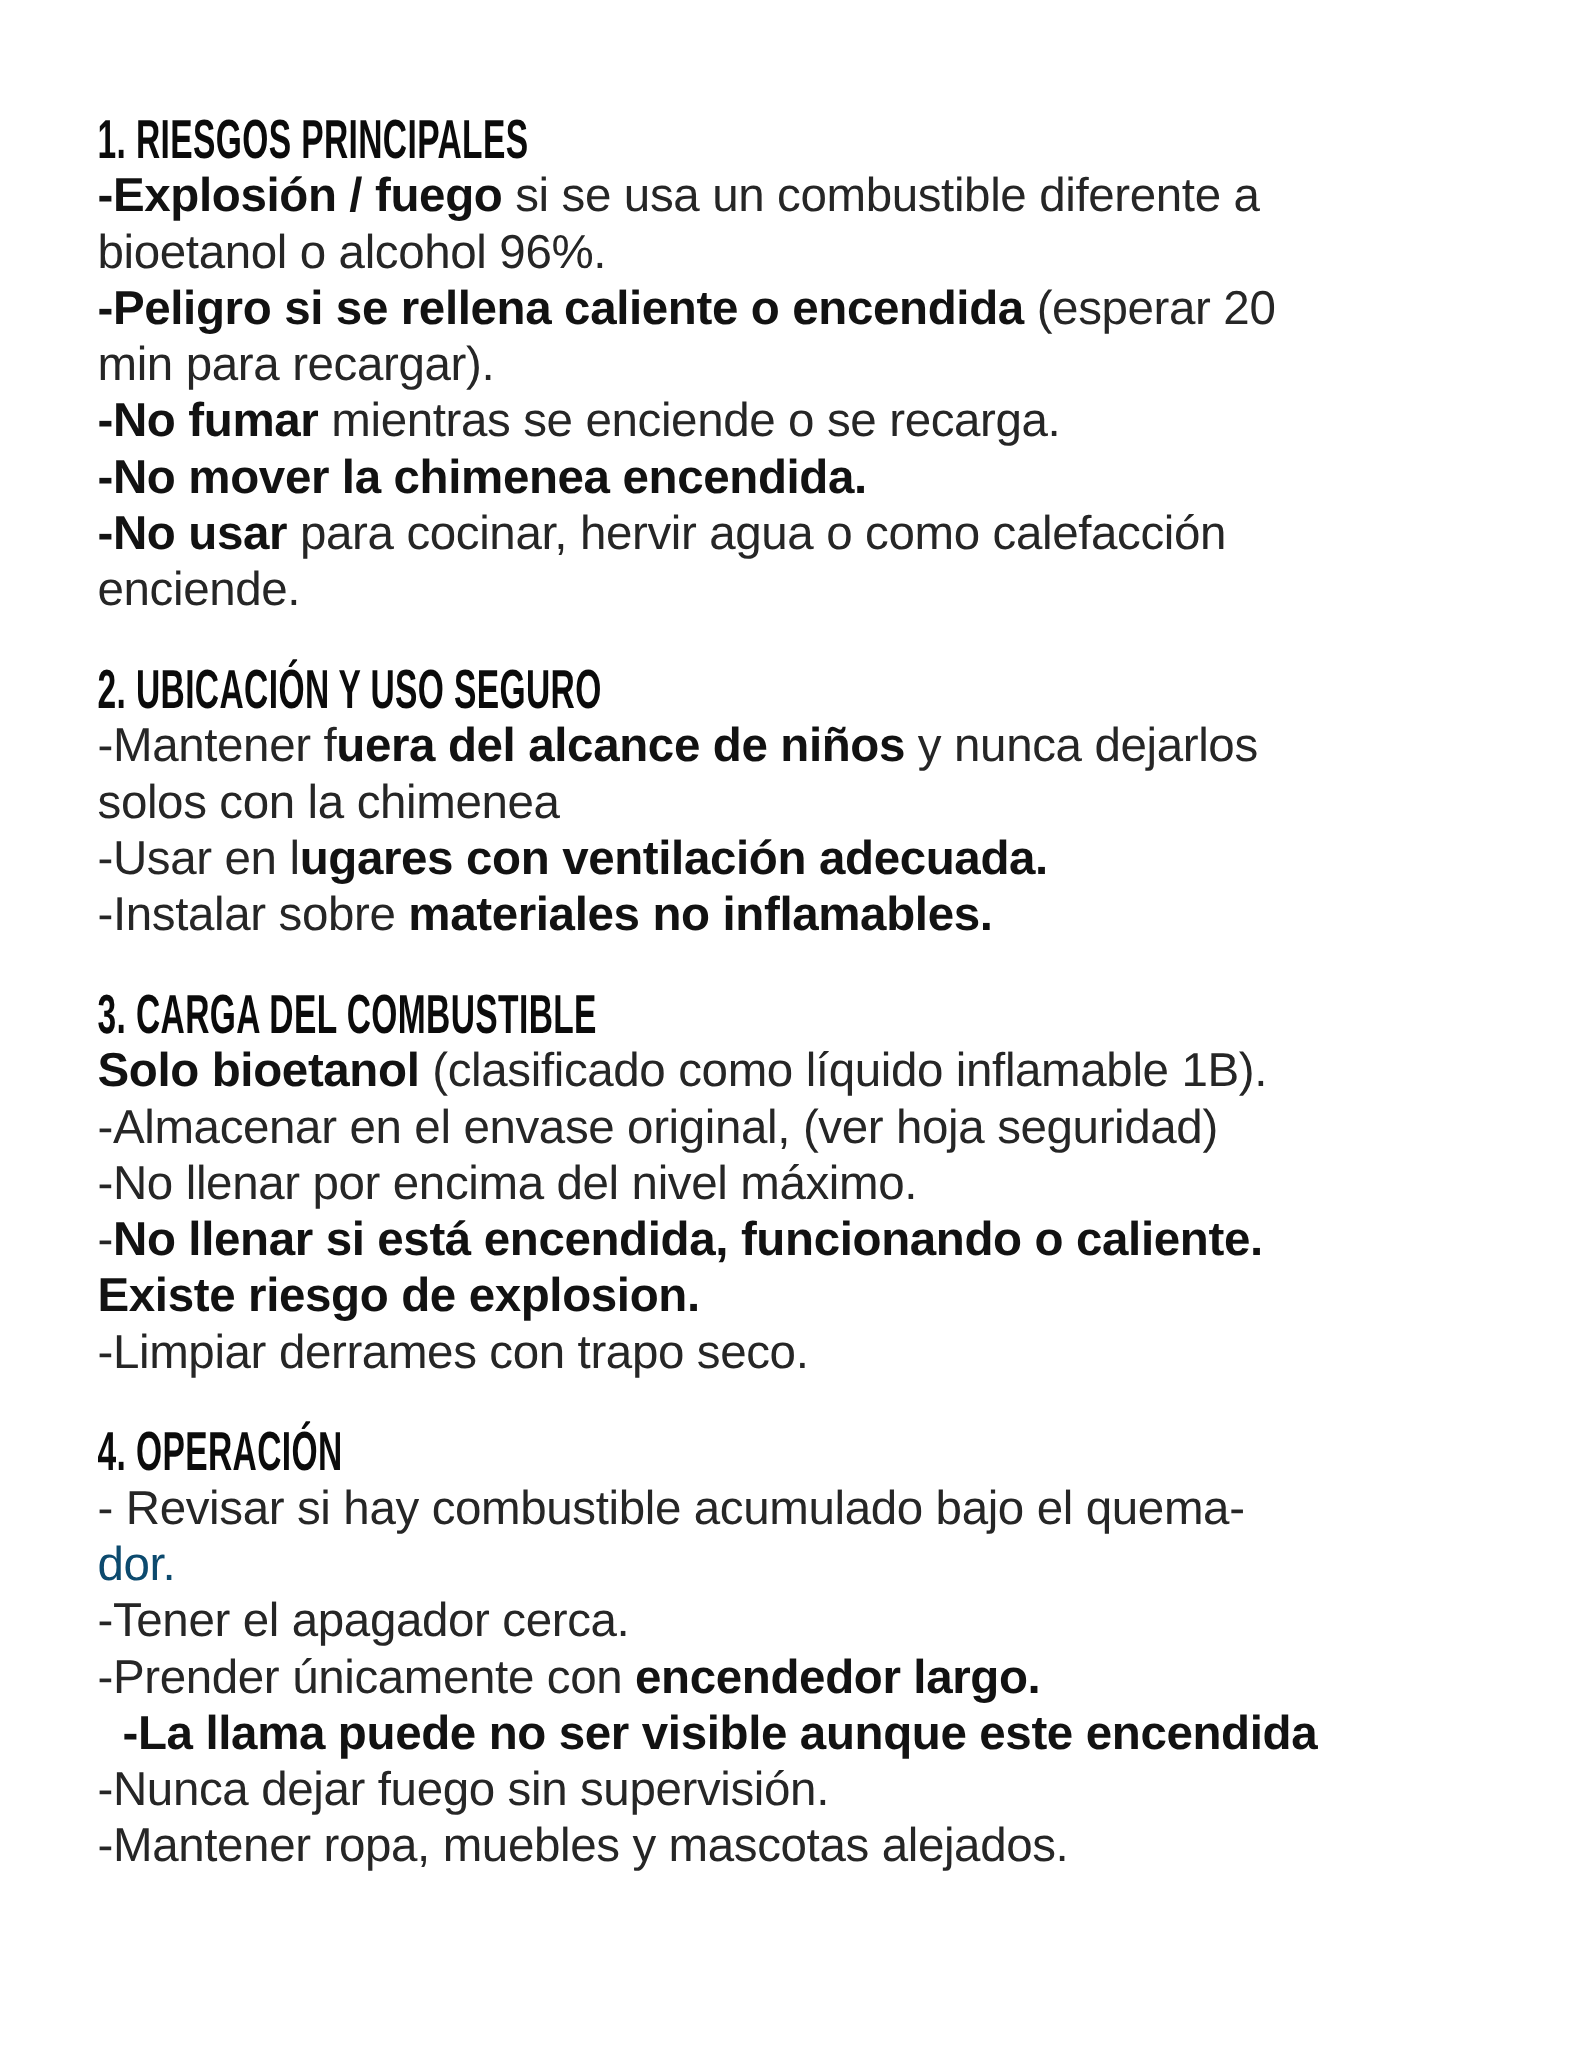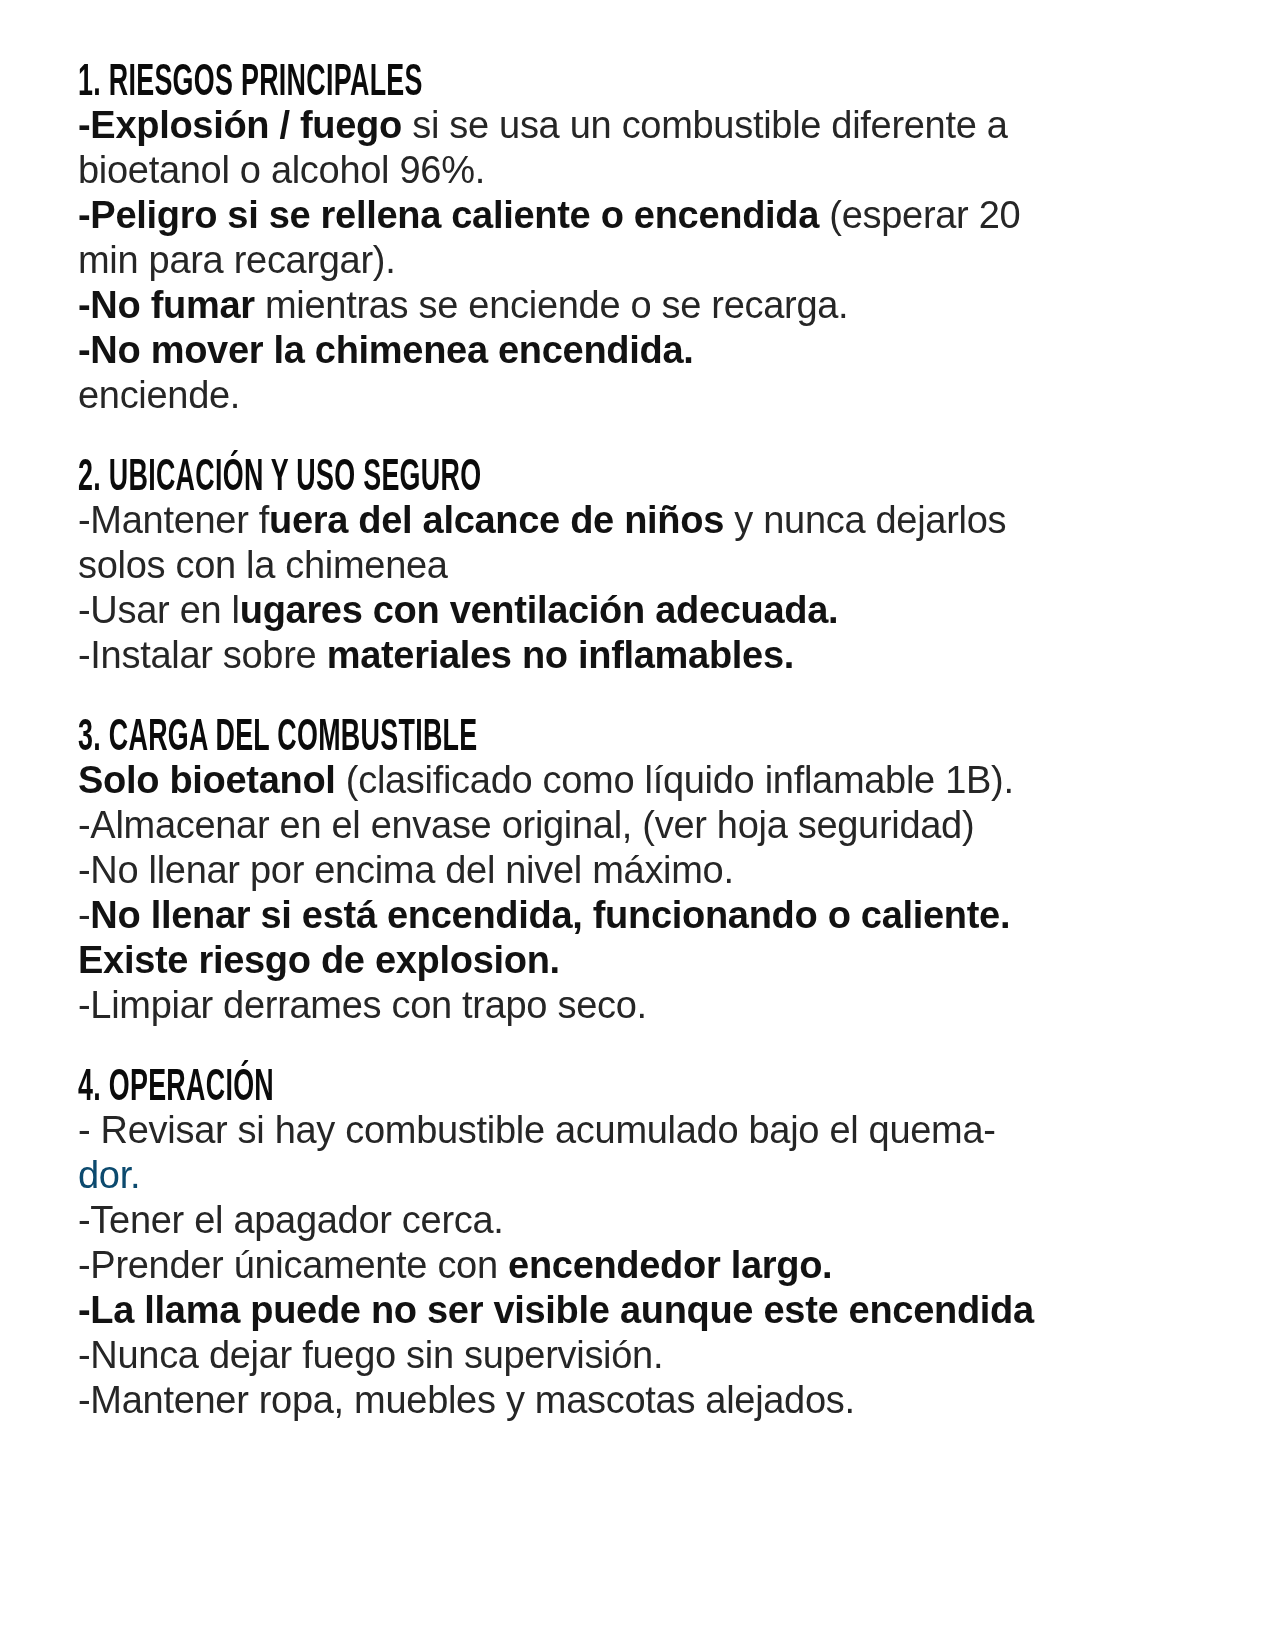--- a/index.html
+++ b/index.html
@@ -10,21 +10,21 @@
   body {
     width: 1276px;
     height: 1651px;
     overflow: hidden;
     font-family: "Liberation Sans", sans-serif;
   }
   .page {
     box-sizing: border-box;
     width: 1016px;
     height: 1651px;
-    padding: 56px 66px 0 78px;
+    padding: 88px 66px 0 78px;
     background: #ffffff;
   }
   .section { margin: 0; }
   .section + .section { margin-top: 33px; }
   .heading {
     font-size: 44px;
     line-height: 47px;
     font-weight: 700;
     color: #0b0b0b;
     white-space: nowrap;
@@ -52,20 +52,21 @@
 
 <div class="page" style="background: rgb(255, 255, 255);">
     <section class="section">
       <div class="heading" style="color: rgb(11, 11, 11);"><span class="heading-text">1. RIESGOS PRINCIPALES</span></div>
       <div class="line" style="color: rgb(38, 38, 38);"><b class="seg-bold" style="color: rgb(18, 18, 18);">-Explosión / fuego</b><span class="seg"> si se usa un combustible diferente a</span></div>
       <div class="line" style="color: rgb(38, 38, 38);"><span class="seg">bioetanol o alcohol 96%.</span></div>
       <div class="line" style="color: rgb(38, 38, 38);"><b class="seg-bold" style="color: rgb(18, 18, 18);">-Peligro si se rellena caliente o encendida</b><span class="seg"> (esperar 20</span></div>
       <div class="line" style="color: rgb(38, 38, 38);"><span class="seg">min para recargar).</span></div>
       <div class="line" style="color: rgb(38, 38, 38);"><b class="seg-bold" style="color: rgb(18, 18, 18);">-No fumar</b><span class="seg"> mientras se enciende o se recarga.</span></div>
       <div class="line" style="color: rgb(38, 38, 38);"><b class="seg-bold" style="color: rgb(18, 18, 18);">-No mover la chimenea encendida.</b></div>
+      <div class="line" style="color: rgb(38, 38, 38);"><b class="seg-bold" style="color: rgb(18, 18, 18);">-No usar</b><span class="seg"> para cocinar, hervir agua o como calefacción</span></div>
       <div class="line" style="color: rgb(38, 38, 38);"><span class="seg">enciende.</span></div>
     </section>
     <section class="section">
       <div class="heading" style="color: rgb(11, 11, 11);"><span class="heading-text">2. UBICACIÓN Y USO SEGURO</span></div>
       <div class="line" style="color: rgb(38, 38, 38);"><span class="seg">-Mantener f</span><b class="seg-bold" style="color: rgb(18, 18, 18);">uera del alcance de niños</b><span class="seg"> y nunca dejarlos</span></div>
       <div class="line" style="color: rgb(38, 38, 38);"><span class="seg">solos con la chimenea</span></div>
       <div class="line" style="color: rgb(38, 38, 38);"><span class="seg">-Usar en l</span><b class="seg-bold" style="color: rgb(18, 18, 18);">ugares con ventilación adecuada.</b></div>
       <div class="line" style="color: rgb(38, 38, 38);"><span class="seg">-Instalar sobre </span><b class="seg-bold" style="color: rgb(18, 18, 18);">materiales no inflamables.</b></div>
     </section>
     <section class="section">
@@ -76,17 +77,17 @@
       <div class="line" style="color: rgb(38, 38, 38);"><span class="seg">-</span><b class="seg-bold" style="color: rgb(18, 18, 18);">No llenar si está encendida, funcionando o caliente.</b></div>
       <div class="line" style="color: rgb(38, 38, 38);"><b class="seg-bold" style="color: rgb(18, 18, 18);">Existe riesgo de explosion.</b></div>
       <div class="line" style="color: rgb(38, 38, 38);"><span class="seg">-Limpiar derrames con trapo seco.</span></div>
     </section>
     <section class="section">
       <div class="heading" style="color: rgb(11, 11, 11);"><span class="heading-text">4. OPERACIÓN</span></div>
       <div class="line" style="color: rgb(38, 38, 38); text-align: center;"><span class="seg">- Revisar si hay combustible acumulado bajo el quema-</span></div>
       <div class="line" style="color: #0c4a6e;"><span class="seg">dor.</span></div>
       <div class="line" style="color: rgb(38, 38, 38);"><span class="seg">-Tener el apagador cerca.</span></div>
       <div class="line" style="color: rgb(38, 38, 38);"><span class="seg">-Prender únicamente con </span><b class="seg-bold" style="color: rgb(18, 18, 18);">encendedor largo.</b></div>
-      <div class="line" style="color: rgb(38, 38, 38);"><b class="seg-bold" style="color: rgb(18, 18, 18);">-La llama puede no ser visible aunque este encendida</b></div>
+      <div class="line" style="color: rgb(38, 38, 38);"><b class="seg-bold" style="color: rgb(18, 18, 18); margin-left: 20px;">-La llama puede no ser visible aunque este encendida</b></div>
       <div class="line" style="color: rgb(38, 38, 38);"><span class="seg">-Nunca dejar fuego sin supervisión.</span></div>
       <div class="line" style="color: rgb(38, 38, 38);"><span class="seg">-Mantener ropa, muebles y mascotas alejados.</span></div>
     </section>
   </div>
 
 </body></html>

